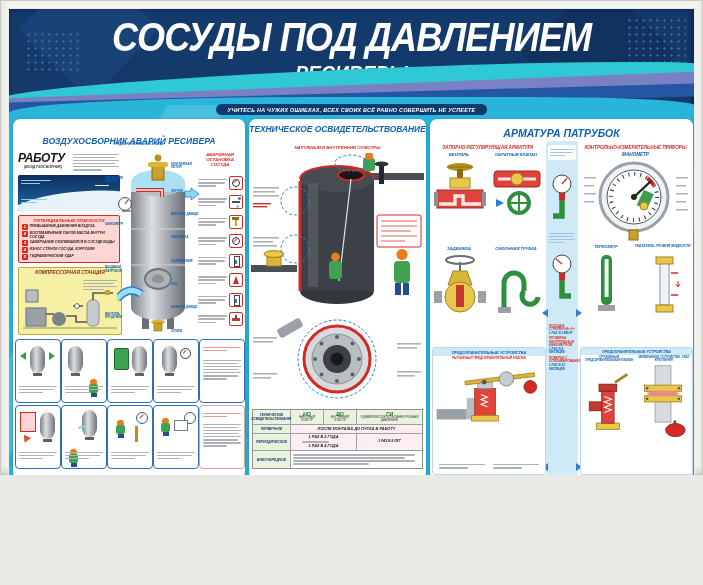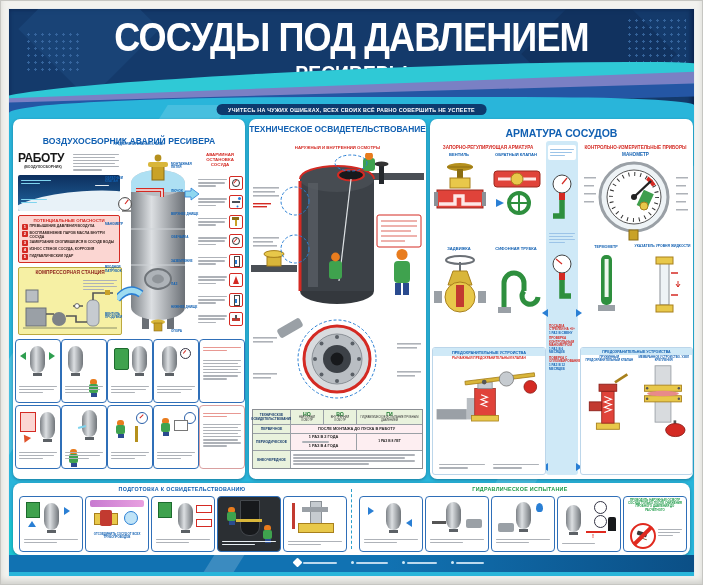--- a/index.html
+++ b/index.html
@@ -1,16 +1,16 @@
 <!DOCTYPE html>
 <html><head>
 <meta charset="utf-8">
 <style>
   html,body{margin:0;padding:0;background:#e9e9e5;font-family:"Liberation Sans",sans-serif;}
-  .frame{position:relative;width:703px;height:585px;background:#f2f2ef;box-shadow:inset 0 0 0 1px #c6c6c2, inset 0 -4px 6px #cfcfca;}
+  .frame{position:relative;width:703px;height:475px;background:#f2f2ef;box-shadow:inset 0 0 0 1px #c6c6c2, inset 0 -4px 6px #cfcfca;font-style:italic;}
   .poster{position:absolute;left:8px;top:8px;width:685px;height:567px;background:#143a6b;overflow:hidden;
           border:1px solid #e9ecee;box-shadow:inset -3px 0 5px rgba(0,10,40,.35), inset 0 -2px 4px rgba(0,10,40,.3);}
   .abs{position:absolute;}
   
   .hdr-shape{position:absolute;background:#1d4a80;transform:rotate(45deg);opacity:.55;}
   .dots{position:absolute;background-image:radial-gradient(circle,#3d6ea8 1px,transparent 1.2px);background-size:7px 7px;opacity:.8;}
   .title{position:absolute;top:8px;left:0;width:100%;text-align:center;color:#fff;font-weight:bold;
          font-size:41px;line-height:1.02;transform:scaleX(.88);letter-spacing:-1px;}
   .subtitle{position:absolute;top:52px;left:0;width:100%;text-align:center;color:#fff;font-weight:bold;font-size:21px;transform:scaleX(.92);}
   .wave{position:absolute;left:-12px;right:-12px;}
@@ -558,21 +558,21 @@
               <i></i>
               <i></i>
               <i></i>
               <i></i>
             </div>
       </div>
     </div>
   </section>
 
   <section class="panel" style="left:421px;width:263px;height:360px;">
-    <div class="ptitle" style="top:8px;font-size:10.5px;">АРМАТУРА СОСУДОВ</div>
+    <div class="ptitle" style="top:8px;font-size:10.5px;">АРМАТУРА ПАТРУБОК</div>
 
     <div class="rhead" style="left:2px;top:26px;width:112px;">ЗАПОРНО-РЕГУЛИРУЮЩАЯ АРМАТУРА</div>
     <div class="rhead" style="left:150px;top:26px;width:111px;">КОНТРОЛЬНО-ИЗМЕРИТЕЛЬНЫЕ ПРИБОРЫ</div>
 
     <div class="strip3" style="left:116px;top:22px;width:32px;height:334px;">
       <div class="abs" style="left:2px;top:4px;width:28px;background:#fff;border-radius:2px;padding:2px;box-sizing:border-box;">
         <div class="tls bl">
               <i></i>
               <i></i>
               <i></i>

